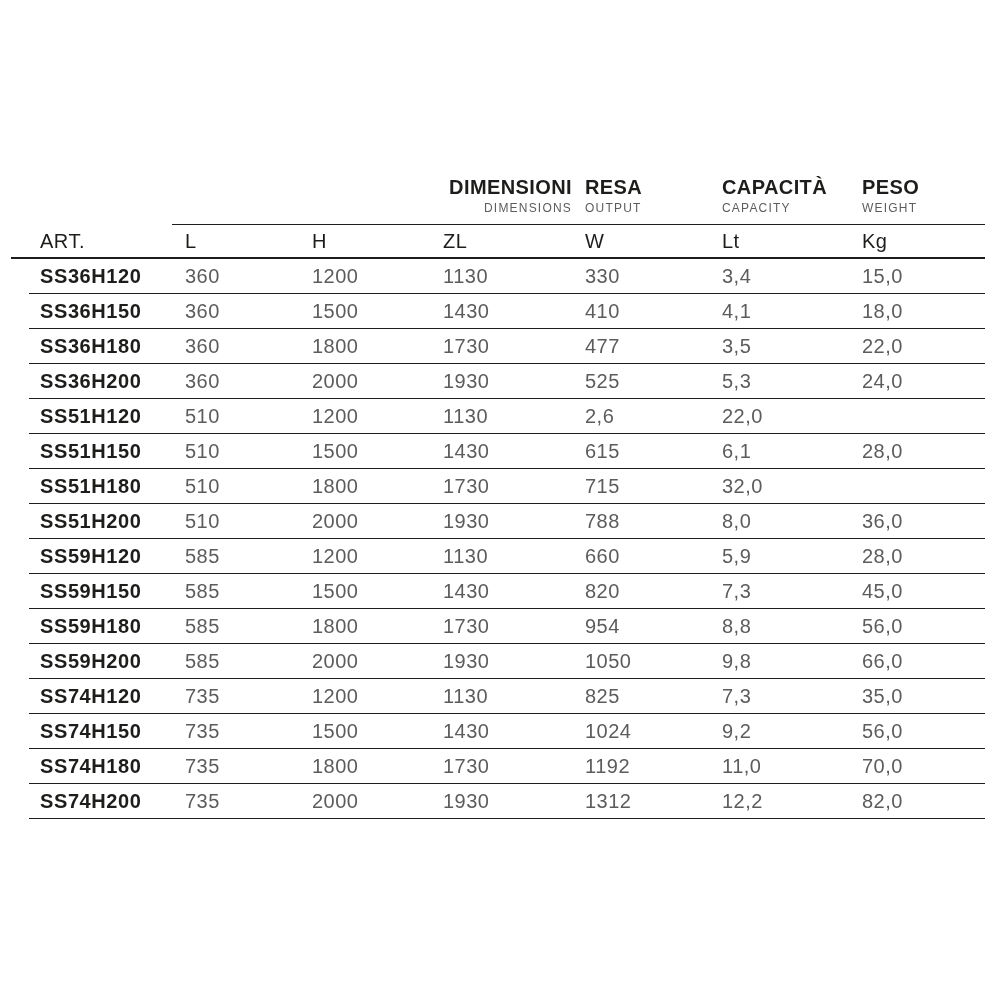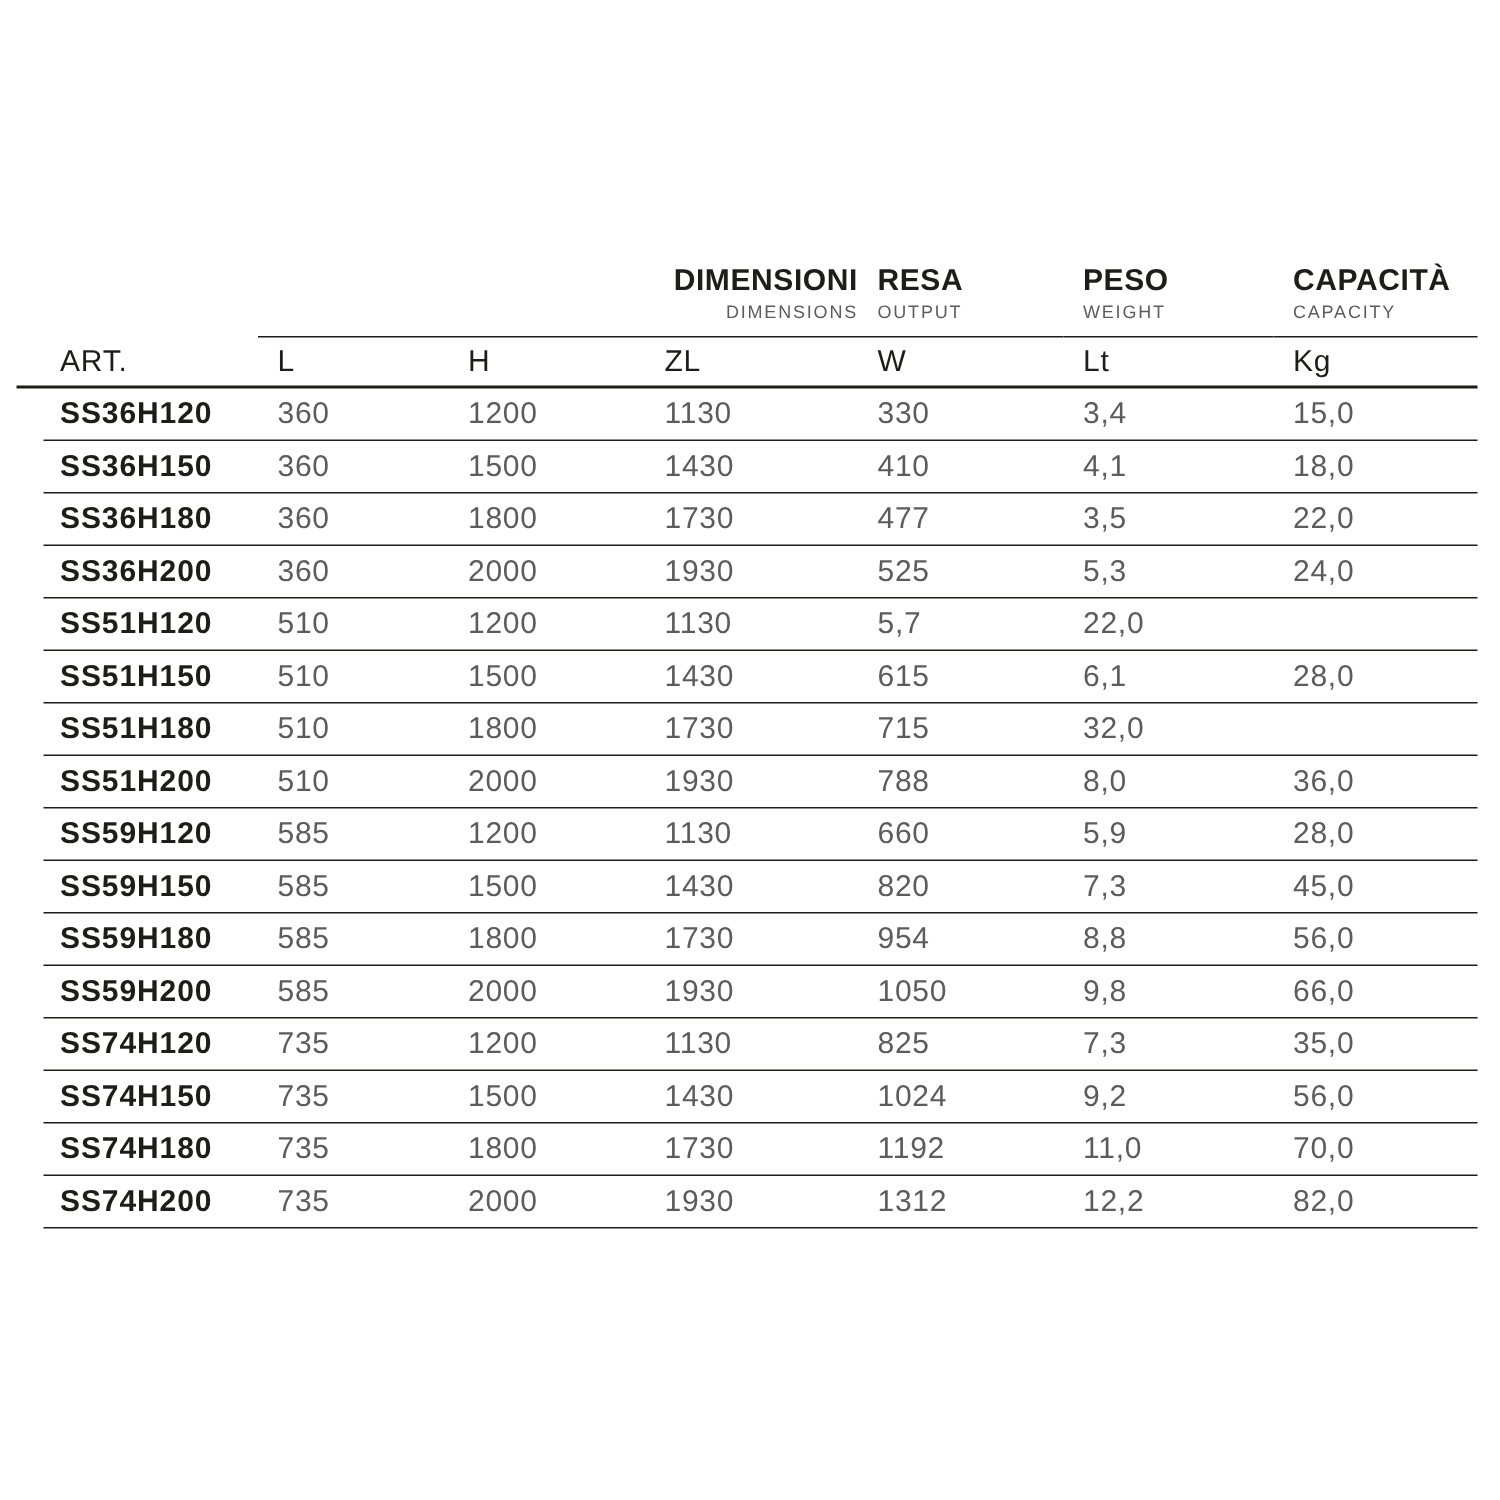--- a/index.html
+++ b/index.html
@@ -128,26 +128,26 @@
     <div class="gh-cell"></div>
     <div class="gh-cell gh-underlined gh-span3">
       <div class="gh-title">DIMENSIONI</div>
       <div class="gh-subtitle">DIMENSIONS</div>
     </div>
     <div class="gh-cell gh-underlined">
       <div class="gh-title">RESA</div>
       <div class="gh-subtitle">OUTPUT</div>
     </div>
     <div class="gh-cell gh-underlined">
+      <div class="gh-title">CAPACITÀ</div>
+      <div class="gh-subtitle">CAPACITY</div>
+    </div>
+    <div class="gh-cell gh-underlined">
       <div class="gh-title">PESO</div>
       <div class="gh-subtitle">WEIGHT</div>
-    </div>
-    <div class="gh-cell gh-underlined">
-      <div class="gh-title">CAPACITÀ</div>
-      <div class="gh-subtitle">CAPACITY</div>
     </div>
   </div>
 
   <div class="unit-row grid7">
     <div>ART.</div>
     <div>L</div>
     <div>H</div>
     <div>ZL</div>
     <div>W</div>
     <div>Lt</div>
@@ -195,21 +195,21 @@
       <div class="cell-num">525</div>
       <div class="cell-num">5,3</div>
       <div class="cell-num">24,0</div>
     </div>
 
     <div class="t-row grid7">
       <div class="cell-art">SS51H120</div>
       <div class="cell-num">510</div>
       <div class="cell-num">1200</div>
       <div class="cell-num">1130</div>
-      <div class="cell-num">5,7</div>
+      <div class="cell-num">2,6</div>
       <div class="cell-num">22,0</div>
     </div>
 
     <div class="t-row grid7">
       <div class="cell-art">SS51H150</div>
       <div class="cell-num">510</div>
       <div class="cell-num">1500</div>
       <div class="cell-num">1430</div>
       <div class="cell-num">615</div>
       <div class="cell-num">6,1</div>

